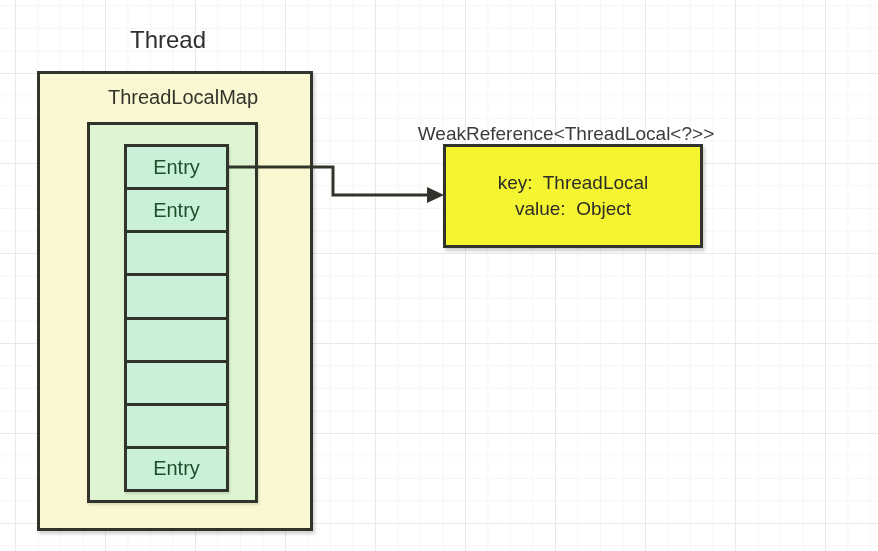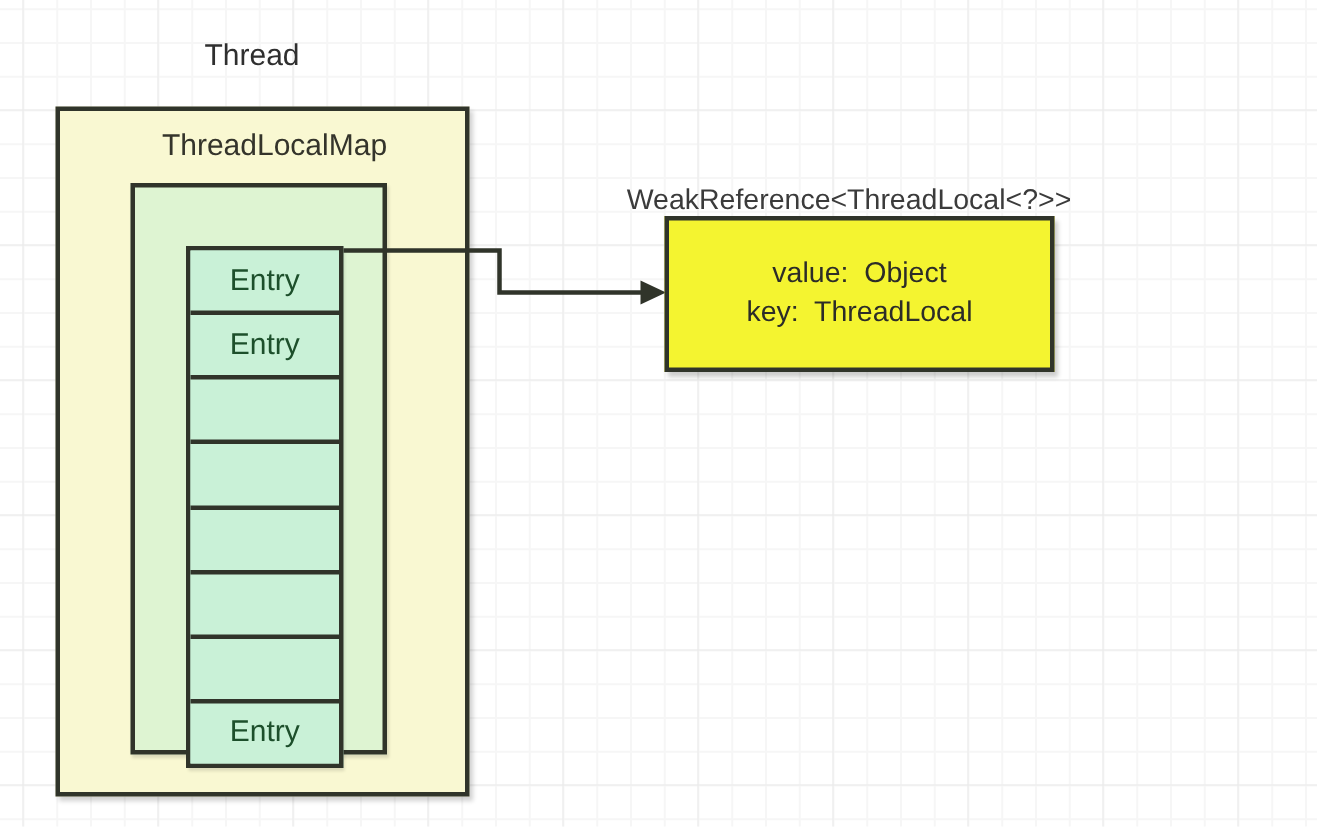--- a/index.html
+++ b/index.html
@@ -20,21 +20,21 @@
       linear-gradient(to bottom, var(--grid-minor, #f6f6f6) 1px, transparent 1px);
     background-size: 90px 90px, 90px 90px, 22.5px 22.5px, 22.5px 22.5px;
     background-position: 15px 73px, 15px 73px, 15px 73px, 15px 73px;
   }
   * { box-sizing: border-box; }
 
   .thread-label {
     position: absolute;
     left: 103px; top: 26px; width: 130px;
     text-align: center;
-    font-size: 20px;
+    font-size: 24px;
     color: #2f2f2f;
   }
 
   .outer-box {
     position: absolute;
     left: 37px; top: 71px;
     width: 276px; height: 460px;
     background: var(--outer-box-fill, #f9f8d2);
     border: 3px solid var(--border, #30342a);
     box-shadow: 2px 3px 3px rgba(0,0,0,0.18);
@@ -56,21 +56,20 @@
   }
   .entry-stack {
     position: absolute;
     left: 34px; top: 19px;
     width: 105px; height: 348px;
     border: 3px solid var(--border, #30342a);
     display: flex;
     flex-direction: column;
     background: var(--cell-fill, #c9f1d7);
     box-shadow: 1px 2px 2px rgba(0,0,0,0.12);
-    margin-top: 20px;
   }
   .entry-cell {
     flex: 1 1 0;
     display: flex;
     align-items: center;
     justify-content: center;
     border-top: 3px solid var(--border, #30342a);
     background: var(--cell-fill, #c9f1d7);
     font-size: 20px;
     color: var(--entry-text, #1d4f2b);
@@ -153,17 +152,17 @@
   <svg class="arrow-layer" width="878" height="551" viewBox="0 0 878 551">
     <path d="M229 167 H333 V195 H428" fill="none" stroke="#30342a" stroke-width="3"></path>
     <polygon points="427,187 444,195 427,203" fill="#30342a"></polygon>
   </svg>
 
   <div class="entry-note">
     <div>WeakReference&lt;ThreadLocal&lt;?&gt;&gt;</div>
   </div>
 
   <div class="entry-detail-box">
+    <div>key:  ThreadLocal</div>
     <div>value:  Object</div>
-    <div>key:  ThreadLocal</div>
   </div>
 
 </div>
 
 </body></html>

